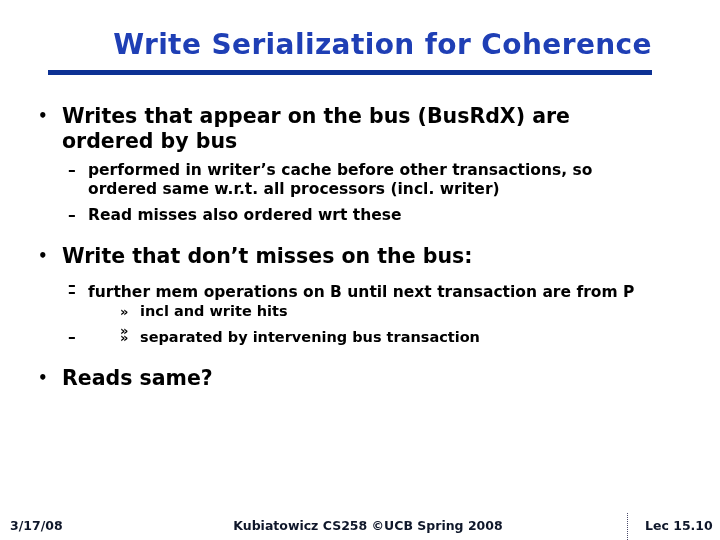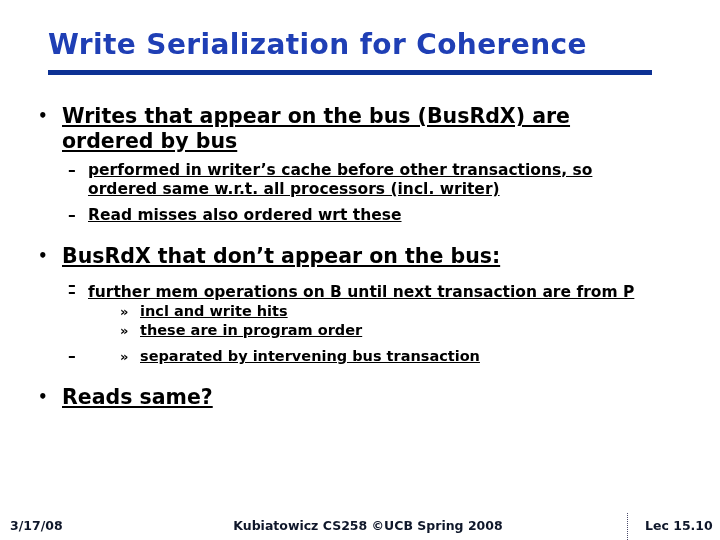--- a/index.html
+++ b/index.html
@@ -15,21 +15,21 @@
     font-family: "DejaVu Sans", sans-serif;
     -webkit-font-smoothing: none;
   }
 
   
   #slide-title {
     position: absolute;
     left: 48px;
     top: 28px;
     width: 604px;
-    text-align: left;
+    text-align: right;
     color: #1f3fb5;
     font-size: 28px;
     font-weight: bold;
     letter-spacing: 0.4px;
     line-height: 34px;
     white-space: nowrap;
   }
   #title-rule {
     position: absolute;
     left: 48px;
@@ -54,21 +54,20 @@
   }
 
   .marker {
     position: absolute;
     top: 0;
     display: block;
     text-align: left;
   }
   .line-text {
     display: block;
-    text-decoration: underline;
   }
 
   
   .lvl1 {
     font-size: 20.5px;
     line-height: 25px;
     margin-bottom: 0px;
     padding-left: 62px;
     padding-right: 60px;
   }
@@ -163,38 +162,37 @@
       <span class="line-text">performed in writer’s cache before other transactions, so ordered same w.r.t. all processors (incl. writer)</span>
     </div>
     <div class="gap-sm"></div>
     <div class="line lvl2">
       <span class="marker">–</span>
       <span class="line-text">Read misses also ordered wrt these</span>
     </div>
     <div class="gap-lg"></div>
     <div class="line lvl1">
       <span class="marker">•</span>
-      <span class="line-text">BusRdX that don’t appear on the bus:</span>
+      <span class="line-text">Write that don’t misses on the bus:</span>
     </div>
     <div class="gap-sm"></div>
     <div class="line lvl2">
       <span class="marker">–</span>
     </div>
     <div class="gap-sm"></div>
     <div class="line lvl2">
       <span class="marker">–</span>
       <span class="line-text">further mem operations on B until next transaction are from P</span>
     </div>
     <div class="line lvl3">
       <span class="marker">»</span>
       <span class="line-text">incl and write hits</span>
     </div>
     <div class="line lvl3">
       <span class="marker">»</span>
-      <span class="line-text">these are in program order</span>
     </div>
     <div class="gap-sm"></div>
     <div class="line lvl2">
       <span class="marker">–</span>
     </div>
     <div class="line lvl3">
       <span class="marker">»</span>
       <span class="line-text">separated by intervening bus transaction</span>
     </div>
     <div class="gap-lg"></div>

